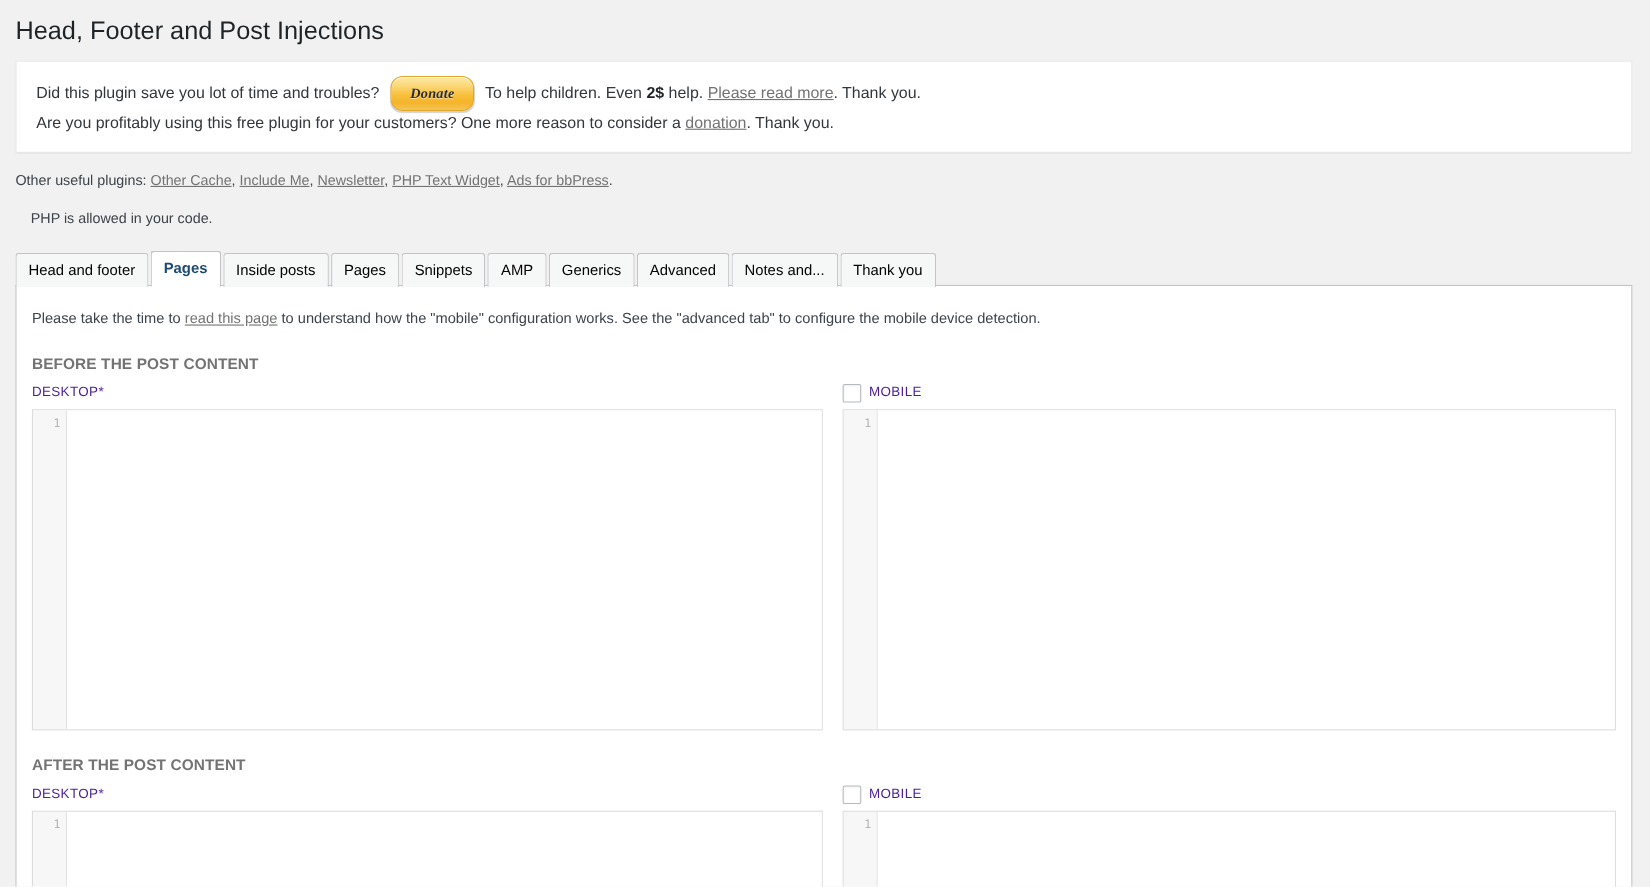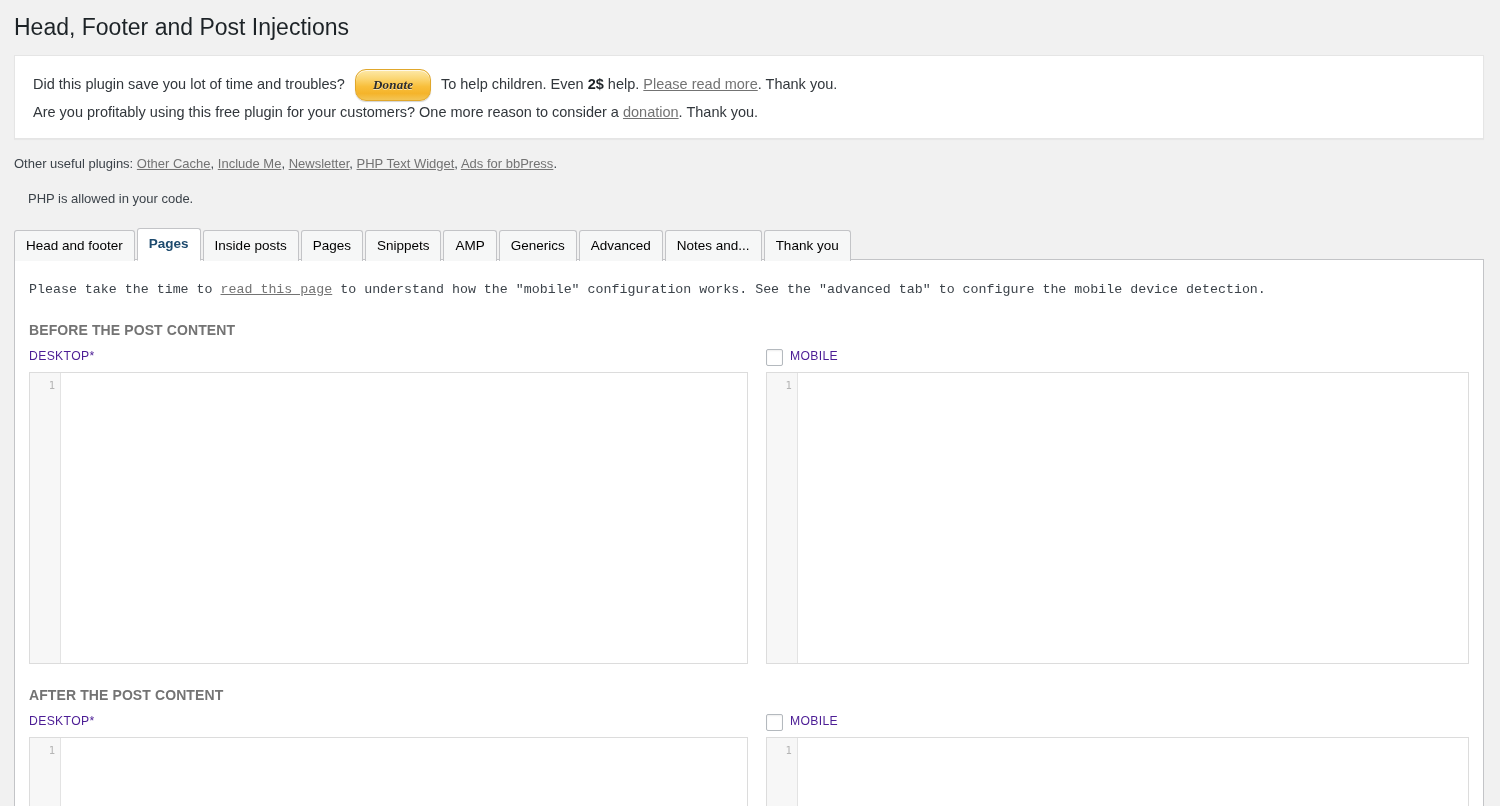--- a/index.html
+++ b/index.html
@@ -140,21 +140,20 @@
     top: -1px;
     box-sizing: border-box;
   }
 
   .intro {
     font-size: 13.3px;
     line-height: 19px;
     color: #3c434a;
     margin: 0 0 0 2px;
     padding: 4px 0 0 0;
-    font-family: Liberation Mono, monospace;
   }
 
   .section-title {
     font-size: 14px;
     font-weight: bold;
     color: #737373;
     letter-spacing: .1px;
     margin: 23px 0 0 2px;
     text-transform: uppercase;
   }

